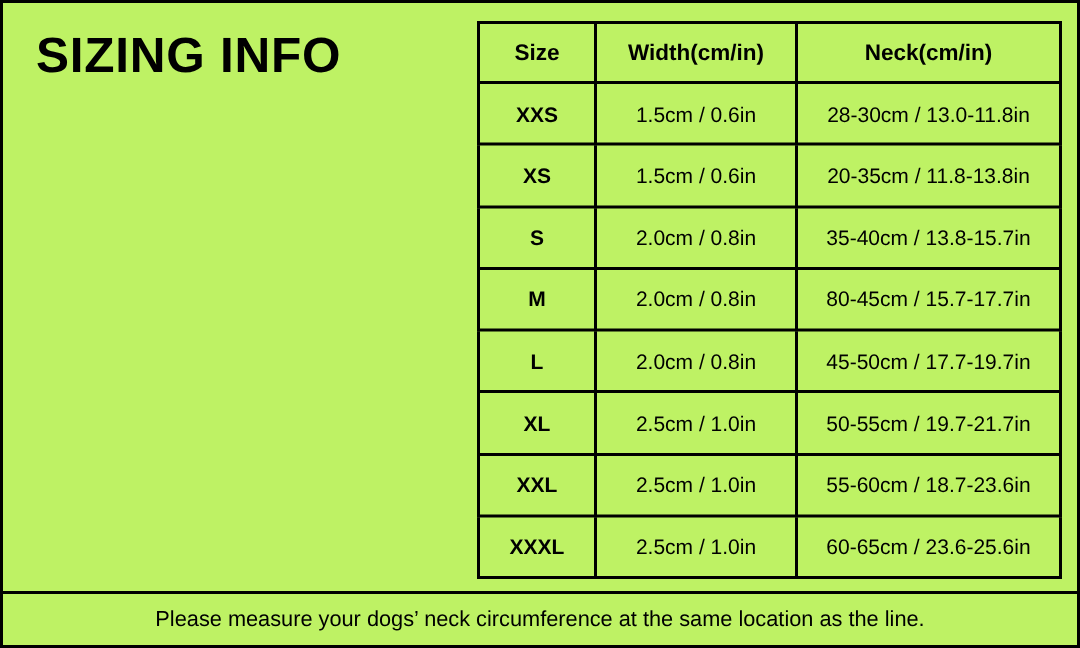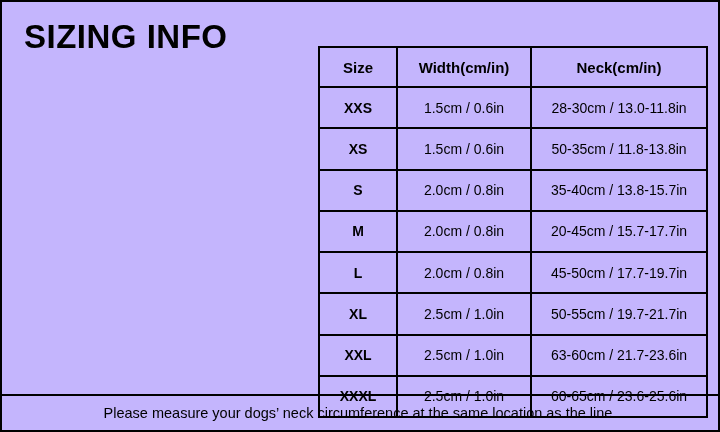--- a/index.html
+++ b/index.html
@@ -12,21 +12,21 @@
     background: #ffffff;
     font-family: "Liberation Sans", sans-serif;
     overflow: hidden;
   }
   .page {
     position: relative;
     width: 720px;
     height: 432px;
     box-sizing: border-box;
     border: 2px solid #000;
-    background: #c4b5fd;
+    background: #bef264;
   }
   
   .left-panel {
     position: absolute;
     left: 0;
     top: 0;
     width: 310px;
     height: 392px;
     box-sizing: border-box;
   }
@@ -62,21 +62,20 @@
     left: 316px;
     top: 12px;
     width: 388px;
     height: 372px;
   }
   table.size-table {
     border-collapse: collapse;
     width: 100%;
     height: 100%;
     table-layout: fixed;
-    margin-top: 32px;
   }
   table.size-table th,
   table.size-table td {
     border: 2px solid #000;
     text-align: center;
     vertical-align: middle;
     color: #000;
     padding: 0;
   }
   table.size-table th {
@@ -144,46 +143,46 @@
       </thead>
       <tbody>
         <tr>
           <td class="col-size">XXS</td>
           <td>1.5cm / 0.6in</td>
           <td>28-30cm / 13.0-11.8in</td>
         </tr>
         <tr>
           <td class="col-size">XS</td>
           <td>1.5cm / 0.6in</td>
-          <td>50-35cm / 11.8-13.8in</td>
+          <td>20-35cm / 11.8-13.8in</td>
         </tr>
         <tr>
           <td class="col-size">S</td>
           <td>2.0cm / 0.8in</td>
           <td>35-40cm / 13.8-15.7in</td>
         </tr>
         <tr>
           <td class="col-size">M</td>
           <td>2.0cm / 0.8in</td>
-          <td>20-45cm / 15.7-17.7in</td>
+          <td>80-45cm / 15.7-17.7in</td>
         </tr>
         <tr>
           <td class="col-size">L</td>
           <td>2.0cm / 0.8in</td>
           <td>45-50cm / 17.7-19.7in</td>
         </tr>
         <tr>
           <td class="col-size">XL</td>
           <td>2.5cm / 1.0in</td>
           <td>50-55cm / 19.7-21.7in</td>
         </tr>
         <tr>
           <td class="col-size">XXL</td>
           <td>2.5cm / 1.0in</td>
-          <td>63-60cm / 21.7-23.6in</td>
+          <td>55-60cm / 18.7-23.6in</td>
         </tr>
         <tr>
           <td class="col-size">XXXL</td>
           <td>2.5cm / 1.0in</td>
           <td>60-65cm / 23.6-25.6in</td>
         </tr>
       </tbody>
     </table>
   </div>
 

